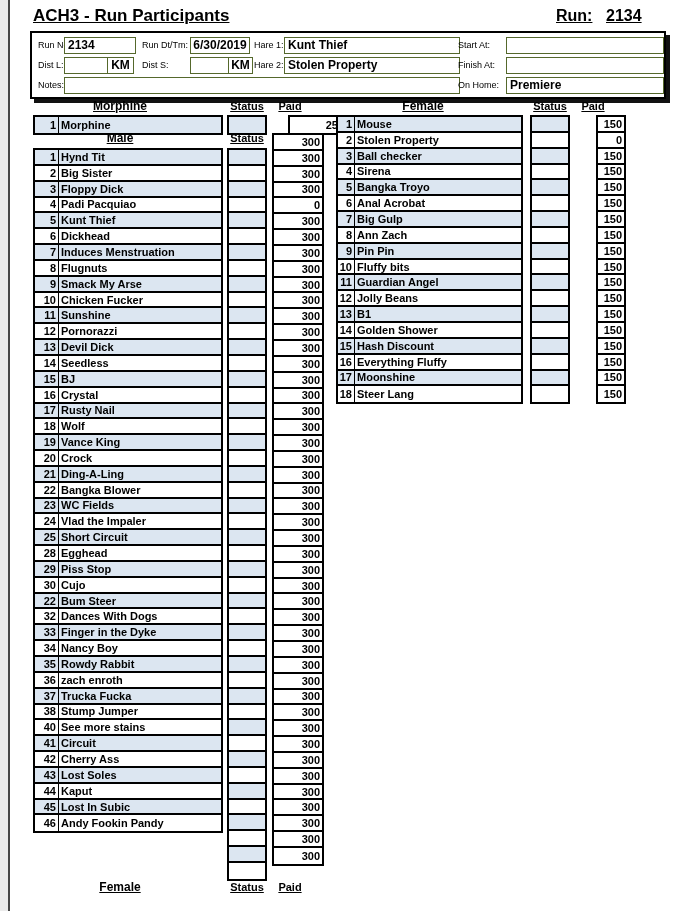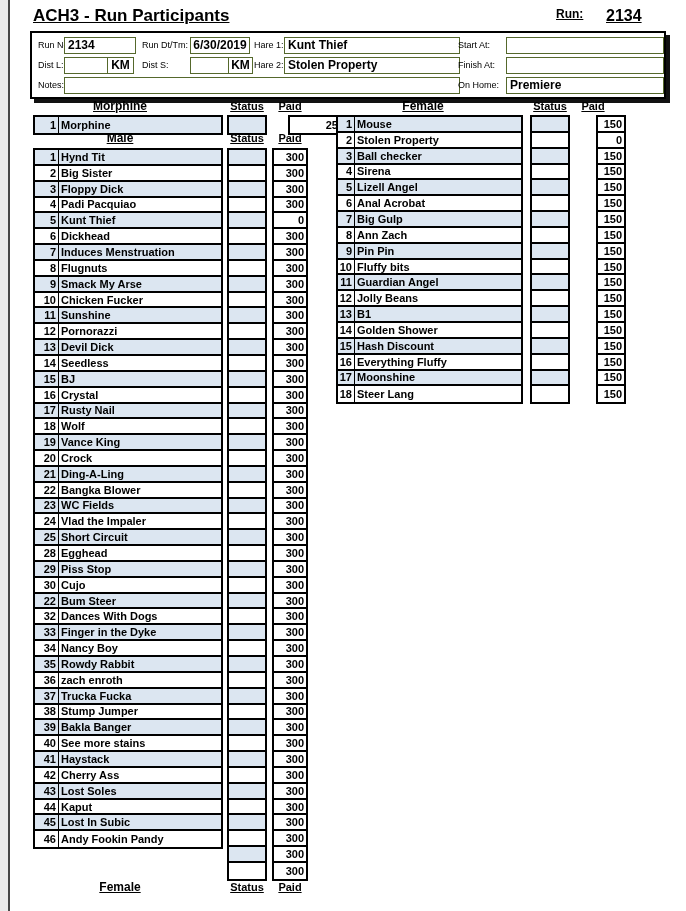--- a/index.html
+++ b/index.html
@@ -3,21 +3,21 @@
 <meta charset="utf-8">
 <style>
   html,body{margin:0;padding:0;background:#ffffff;}
   body{width:686px;height:911px;position:relative;overflow:hidden;
        font-family:"Liberation Sans",sans-serif;color:#000;}
   .edge-strip{position:absolute;left:0;top:0;width:8px;height:911px;
               background:#ebebeb;border-right:2px solid #474747;}
   
   .title{position:absolute;left:33px;top:6px;font-size:17px;font-weight:bold;
          text-decoration:underline;white-space:nowrap;}
-  .run-label{position:absolute;left:556px;top:7px;font-size:12px;font-weight:bold;
+  .run-label{position:absolute;left:556px;top:7px;font-size:16px;font-weight:bold;
              text-decoration:underline;}
   .run-number{position:absolute;left:606px;top:7px;font-size:16px;font-weight:bold;
               text-decoration:underline;}
   
   .formbox{position:absolute;left:30px;top:31px;width:632px;height:64px;
            background:#fff;border:2px solid #000;box-shadow:4px 4px 0 0 #111;}
   .flabel{position:absolute;font-size:9px;line-height:11px;white-space:nowrap;}
   .ffield{position:absolute;height:15px;border:1.5px solid #55682c;background:#fff;
           font-size:12px;font-weight:bold;line-height:15px;padding:0 3px;
           white-space:nowrap;overflow:hidden;}
@@ -237,31 +237,27 @@
       <span class="nm">zach enroth</span>
     </div>
     <div class="lrow shade">
       <span class="num">37</span>
       <span class="nm">Trucka Fucka</span>
     </div>
     <div class="lrow">
       <span class="num">38</span>
       <span class="nm">Stump Jumper</span>
     </div>
-    <div class="lrow shade">
-      <span class="num">39</span>
-      <span class="nm">Bakla Banger</span>
-    </div>
     <div class="lrow">
       <span class="num">40</span>
       <span class="nm">See more stains</span>
     </div>
     <div class="lrow shade">
       <span class="num">41</span>
-      <span class="nm">Haystack</span>
+      <span class="nm">Circuit</span>
     </div>
     <div class="lrow">
       <span class="num">42</span>
       <span class="nm">Cherry Ass</span>
     </div>
     <div class="lrow shade">
       <span class="num">43</span>
       <span class="nm">Lost Soles</span>
     </div>
     <div class="lrow">
@@ -318,21 +314,21 @@
     <div class="lrow"></div>
     <div class="lrow shade"></div>
     <div class="lrow"></div>
     <div class="lrow shade"></div>
     <div class="lrow"></div>
     <div class="lrow shade"></div>
     <div class="lrow"></div>
     <div class="lrow shade"></div>
     <div class="lrow"></div>
   </div>
-<div class="lcol" style="left:272px;top:148px;width:36px">
+<div class="lcol" style="left:272px;top:133px;width:52px">
     <div class="lrow paidrow">
       <span>300</span>
     </div>
     <div class="lrow paidrow">
       <span>300</span>
     </div>
     <div class="lrow paidrow">
       <span>300</span>
     </div>
     <div class="lrow paidrow">
@@ -485,21 +481,21 @@
     <div class="lrow shade">
       <span class="num narrow">3</span>
       <span class="nm">Ball checker</span>
     </div>
     <div class="lrow">
       <span class="num narrow">4</span>
       <span class="nm">Sirena</span>
     </div>
     <div class="lrow shade">
       <span class="num narrow">5</span>
-      <span class="nm">Lizell Angel</span>
+      <span class="nm">Bangka Troyo</span>
     </div>
     <div class="lrow">
       <span class="num narrow">6</span>
       <span class="nm">Anal Acrobat</span>
     </div>
     <div class="lrow shade">
       <span class="num narrow">7</span>
       <span class="nm">Big Gulp</span>
     </div>
     <div class="lrow">

